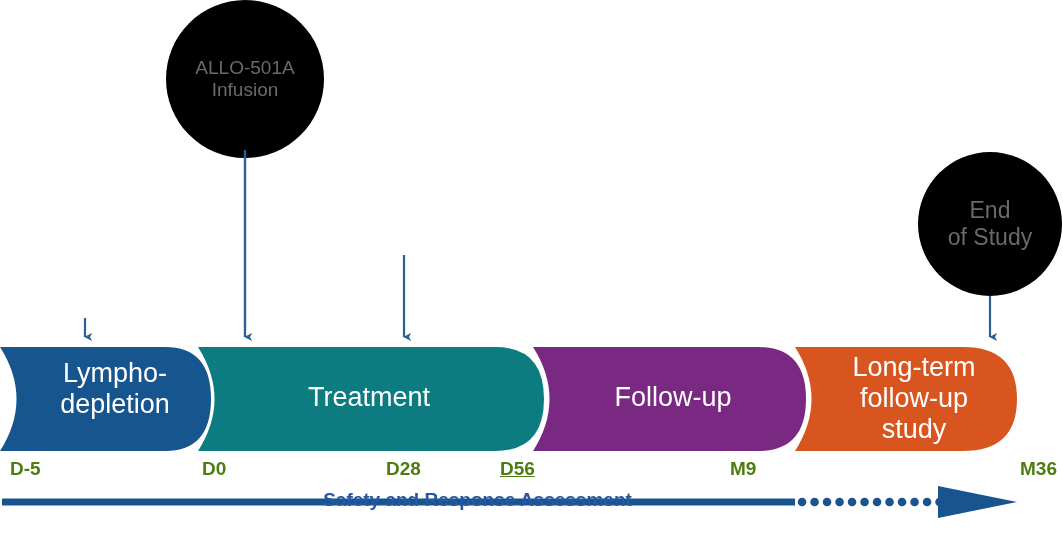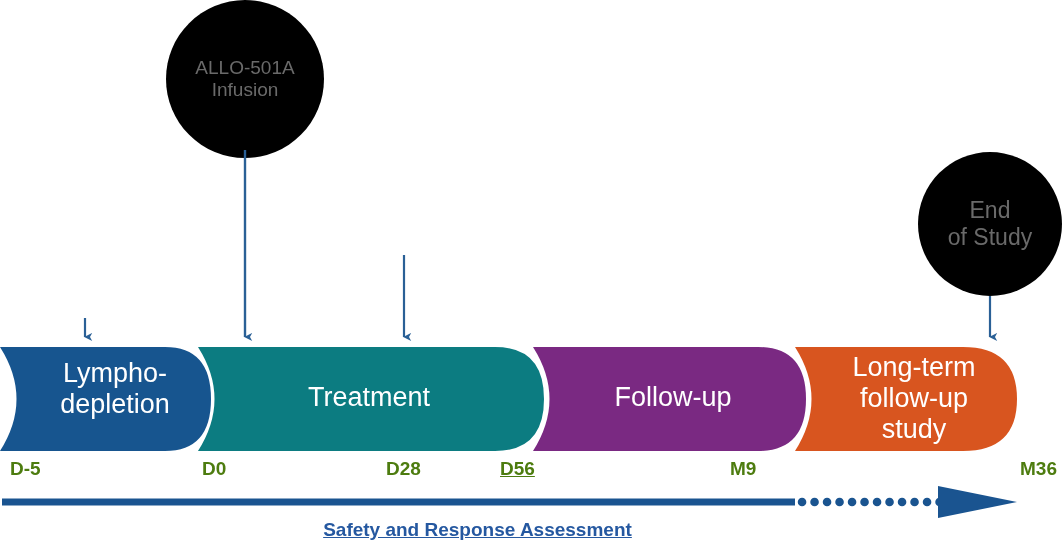--- a/index.html
+++ b/index.html
@@ -84,27 +84,26 @@
     position: absolute;
     left: 0;
     top: 486px;
     width: 1063px;
     height: 58px;
     overflow: visible;
   }
   #assessment-caption {
     position: absolute;
     left: 0;
-    top: 519px;
+    top: 489px;
     width: 955px;
     text-align: center;
     color: #2558a0;
     font-size: 19px;
     font-weight: bold;
-    text-decoration: underline;
   }
 </style>
 </head>
 <body>
 
 <div id="stage">
 
 
   <div class="milestone" id="ms-infusion">
     <span>ALLO-501A

